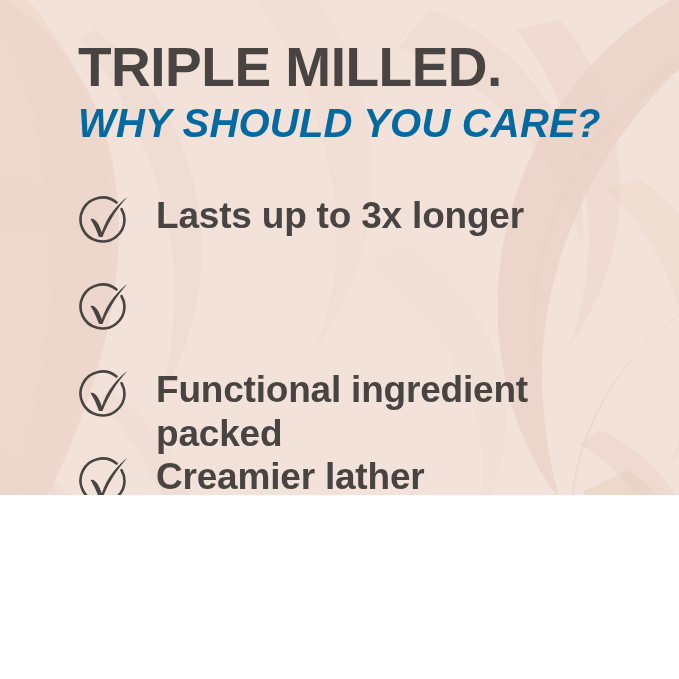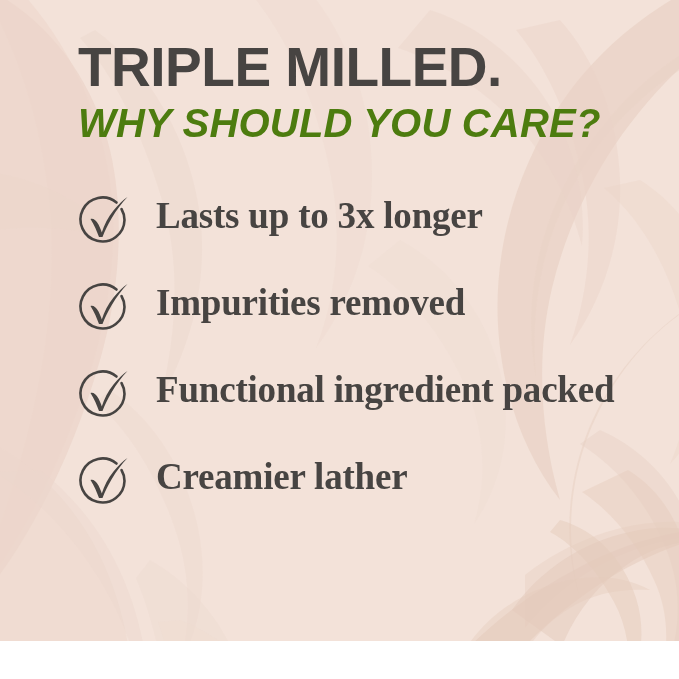--- a/index.html
+++ b/index.html
@@ -9,21 +9,21 @@
   body {
     width: 679px;
     height: 679px;
     overflow: hidden;
     font-family: "Liberation Sans", sans-serif;
   }
 
   #poster {
     position: relative;
     width: 679px;
-    height: 641px;
+    height: 495px;
     background: #f3e2d9;
     overflow: hidden;
   }
 
   
   #bg-layer {
     position: absolute;
     inset: 0;
     width: 679px;
     height: 679px;
@@ -53,21 +53,21 @@
   }
 
   .subhead {
     margin: 0;
     padding-top: 8px;
     font-size: 40px;
     line-height: 1.0;
     font-weight: bold;
     font-style: italic;
     letter-spacing: 0.2px;
-    color: #4d7c0f;
+    color: #0369a1;
     white-space: nowrap;
   }
 
   #benefit-list {
     position: absolute;
     left: 72px;
     top: 188px;
     width: 560px;
     list-style: none;
     margin: 0;
@@ -95,21 +95,20 @@
 
   .benefit-label {
     flex: 1 1 auto;
     margin-left: 22px;
     font-size: 37px;
     line-height: 44px;
     font-weight: bold;
     color: #474442;
     padding-top: 6px;
     letter-spacing: -0.2px;
-    font-family: Liberation Serif, serif;
   }
 </style>
 </head>
 <body>
 
 <div id="poster">
 
   <svg id="bg-layer" viewBox="0 0 679 679" preserveAspectRatio="none" aria-hidden="true">
     <rect x="0" y="0" width="679" height="679" fill="#f3e2d9"></rect>
 
@@ -207,21 +206,20 @@
       <li class="benefit-item">
         <span class="check-badge">
           <svg viewBox="0 0 62 62" aria-hidden="true">
             <path d="M44.5 13.5 A22 22 0 1 0 52.5 31 A22 22 0 0 0 49.5 20" fill="none" stroke="#474442" stroke-width="2.6" stroke-linecap="round"></path>
             <path d="M18.5 30 C21 29 24 31 26.5 35.5 C28 38.5 29 41 29.8 43.5
                      C32 36 36 28.5 41.5 21.5 C46 15.8 51 11 55.5 8
                      C50 13.5 44.5 21 39.5 29.5 C35.5 36.3 32.5 42.8 30.5 48
                      L27 48 C25 42.5 22.2 35.8 18.5 30 Z" fill="#474442"></path>
           </svg>
         </span>
-        <span class="benefit-label">Impurities removed</span>
       </li>
 
 
       <li class="benefit-item">
         <span class="check-badge">
           <svg viewBox="0 0 62 62" aria-hidden="true">
             <path d="M44.5 13.5 A22 22 0 1 0 52.5 31 A22 22 0 0 0 49.5 20" fill="none" stroke="#474442" stroke-width="2.6" stroke-linecap="round"></path>
             <path d="M18.5 30 C21 29 24 31 26.5 35.5 C28 38.5 29 41 29.8 43.5
                      C32 36 36 28.5 41.5 21.5 C46 15.8 51 11 55.5 8
                      C50 13.5 44.5 21 39.5 29.5 C35.5 36.3 32.5 42.8 30.5 48

